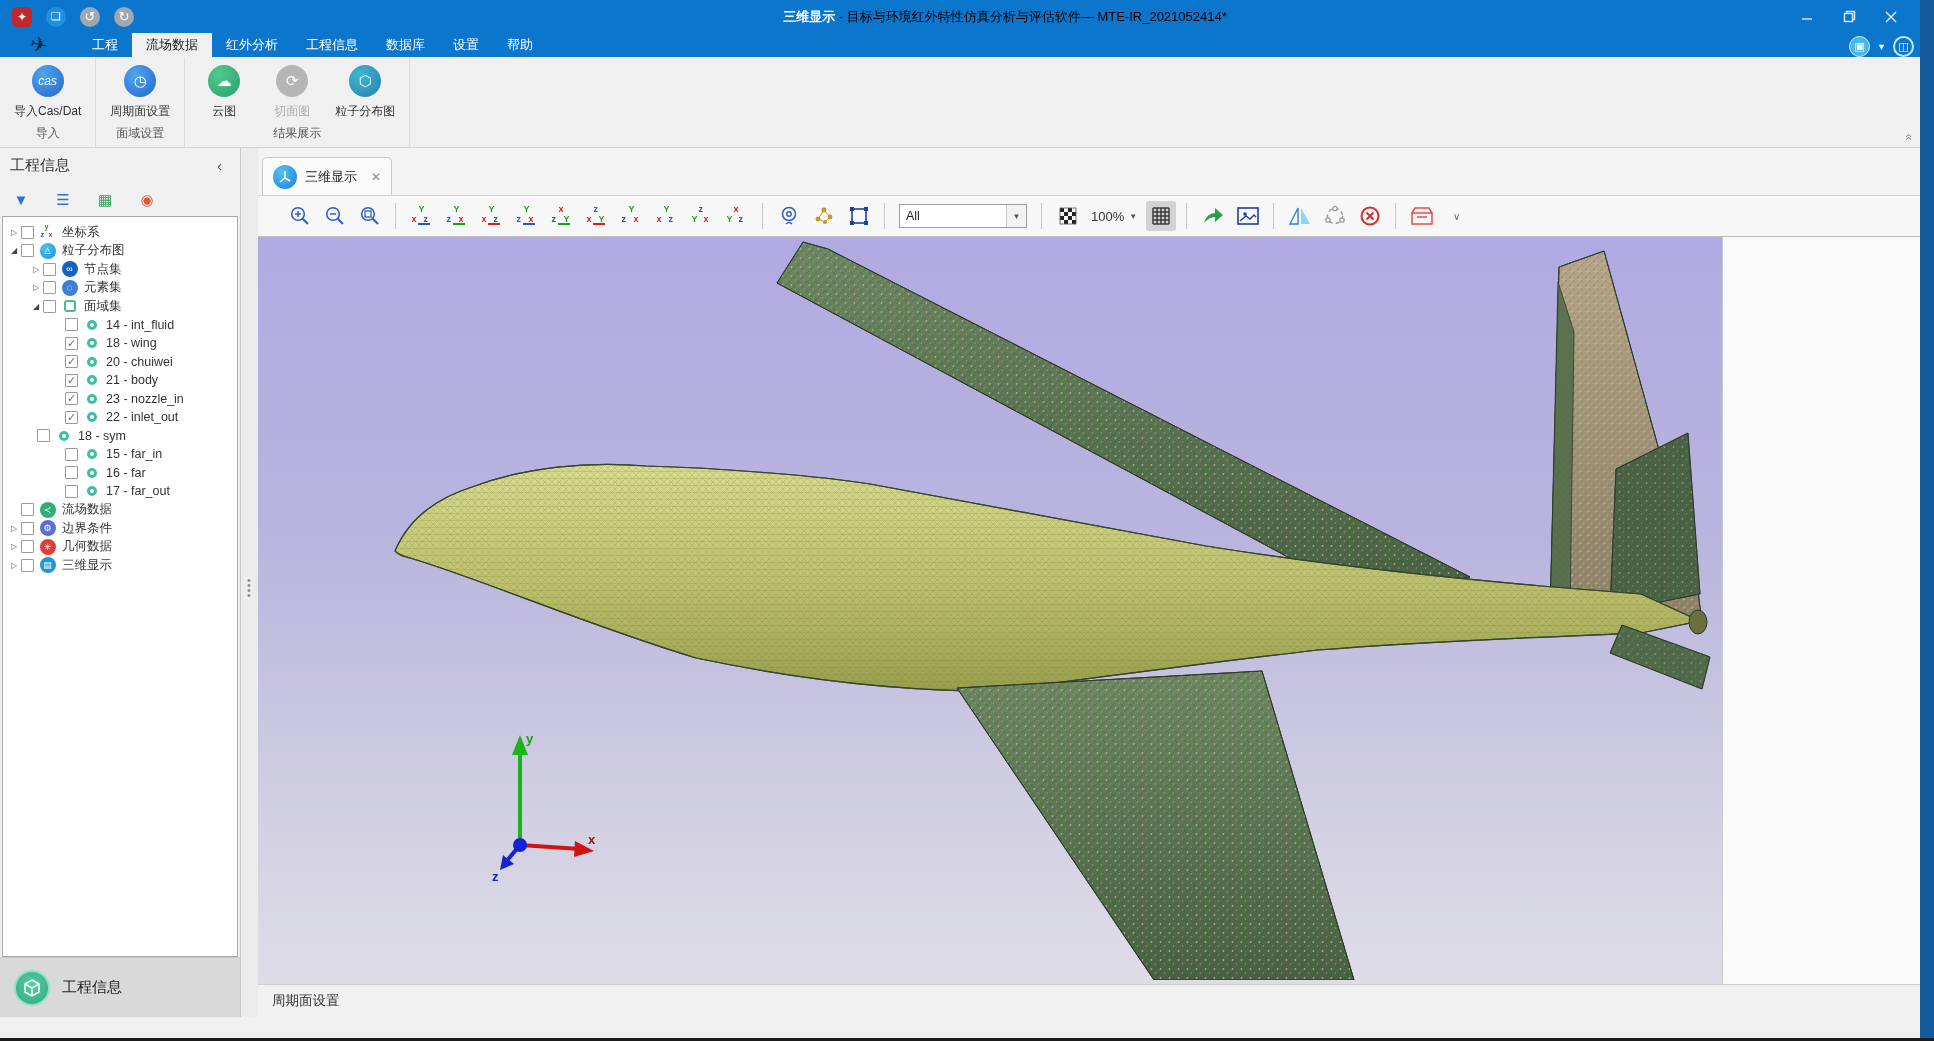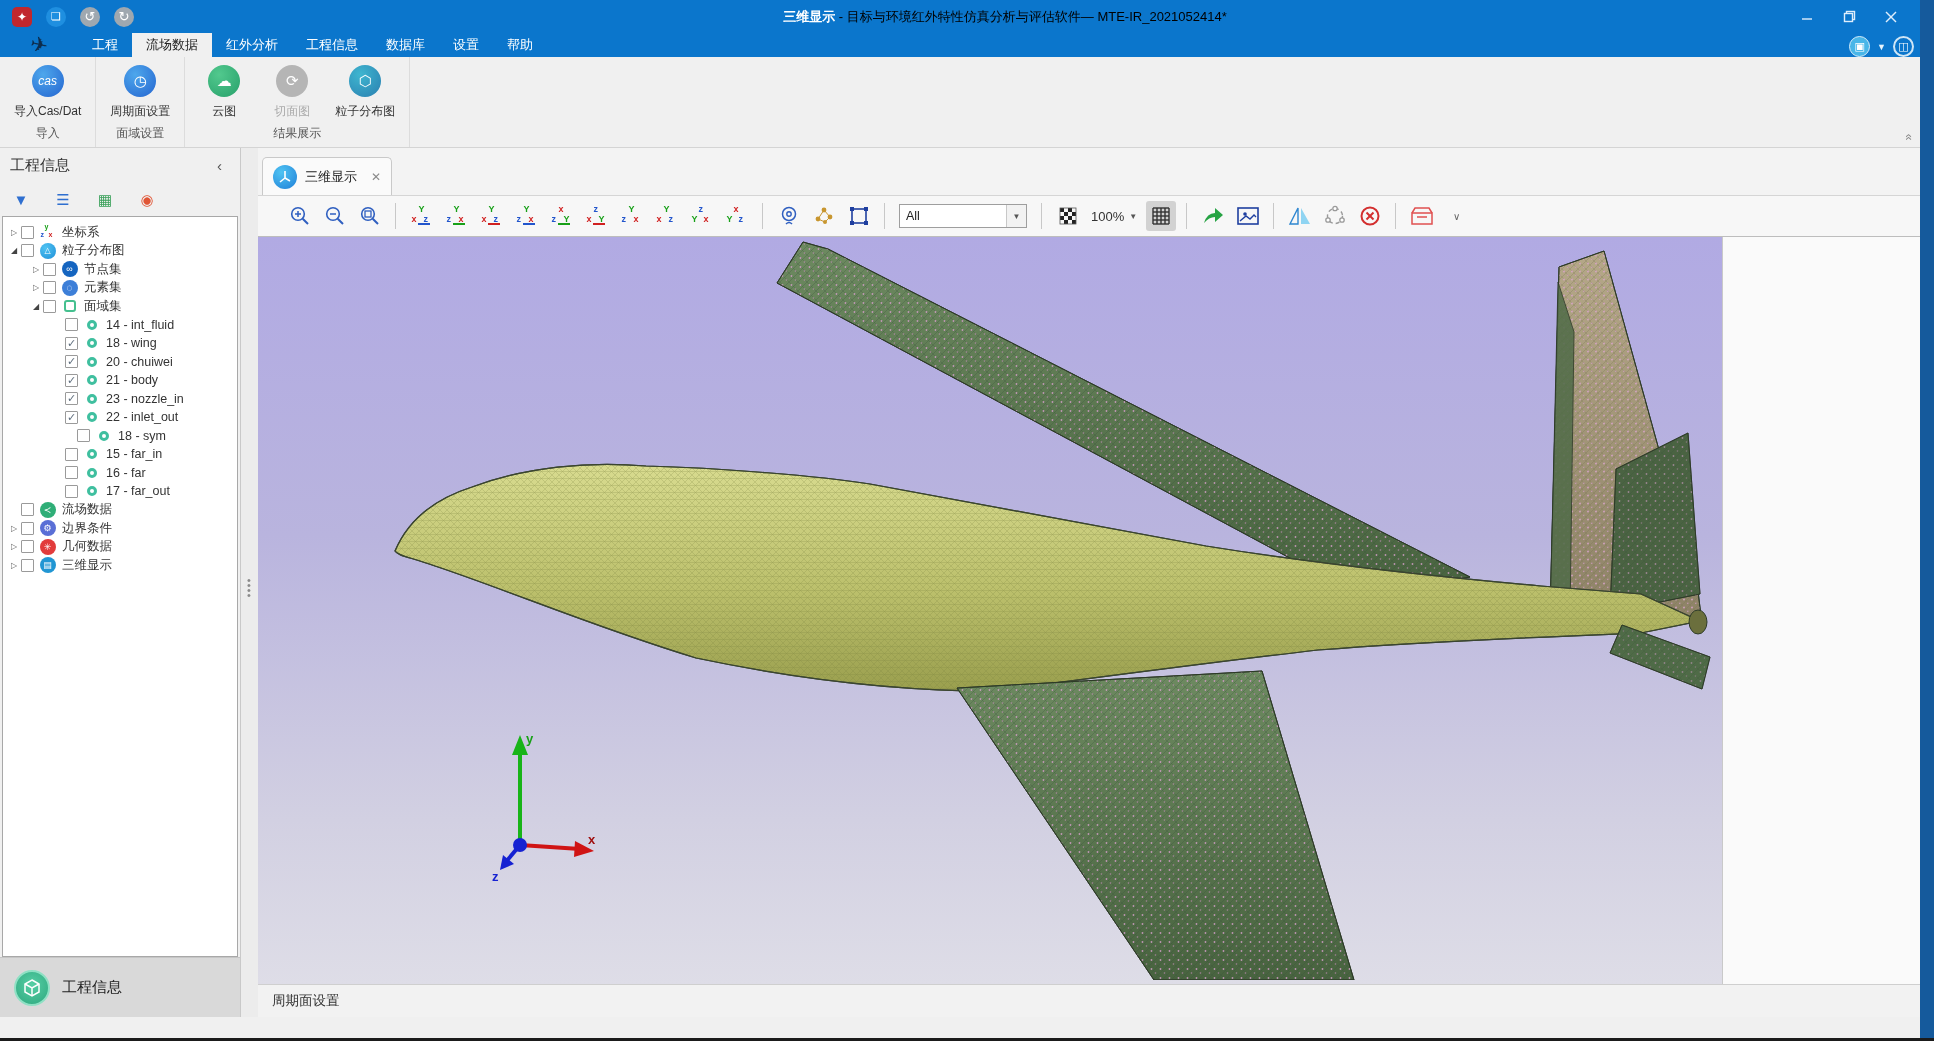--- a/index.html
+++ b/index.html
@@ -303,21 +303,21 @@
             <span>23 - nozzle_in</span>
           </div>
           <div class="trow" style="padding-left: 48px;">
             <span class="tarrow"></span>
             <span class="tcheck">✓</span>
             <span class="ticon">
               <span class="ring"></span>
             </span>
             <span>22 - inlet_out</span>
           </div>
-          <div class="trow" style="padding-left: 60px;">
+          <div class="trow" style="padding-left: 20px;">
             <span class="tarrow"></span>
             <span class="tcheck"></span>
             <span class="ticon">
               <span class="ring"></span>
             </span>
             <span>18 - sym</span>
           </div>
           <div class="trow" style="padding-left: 48px;">
             <span class="tarrow"></span>
             <span class="tcheck"></span>

